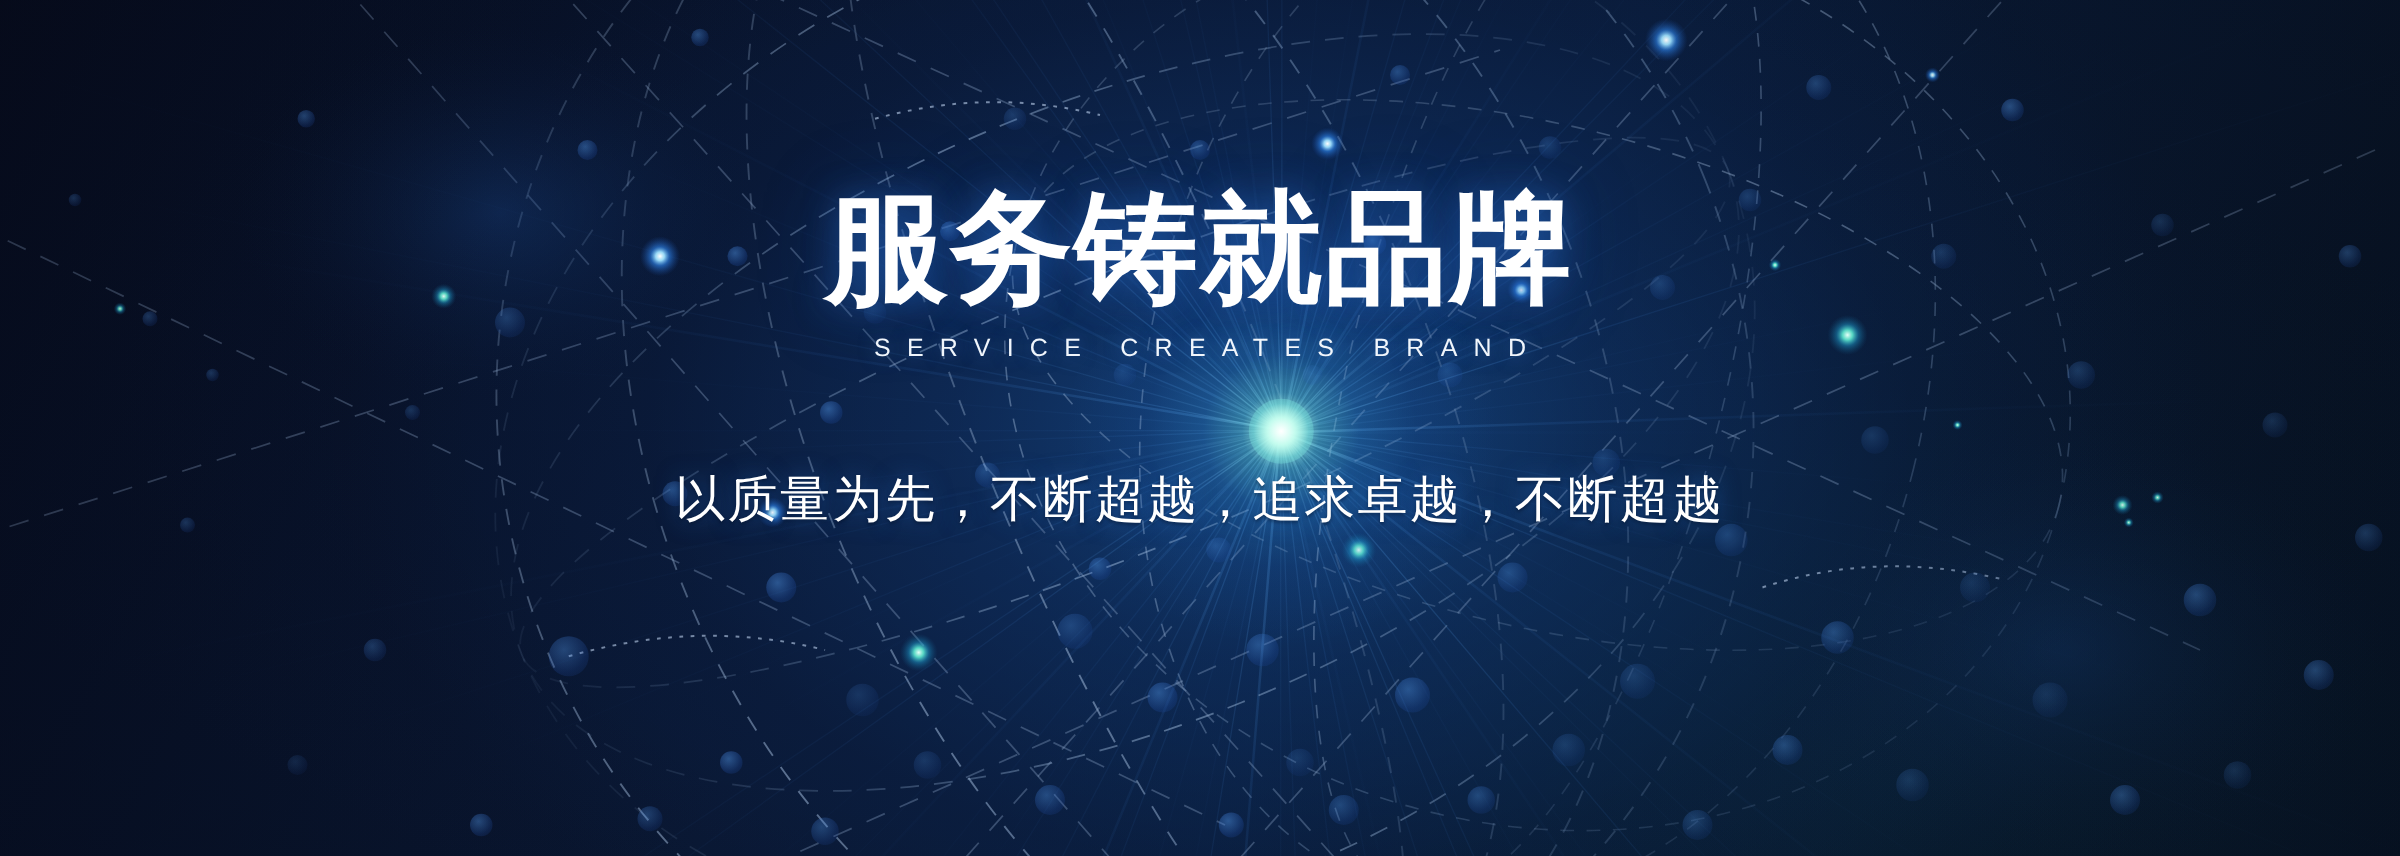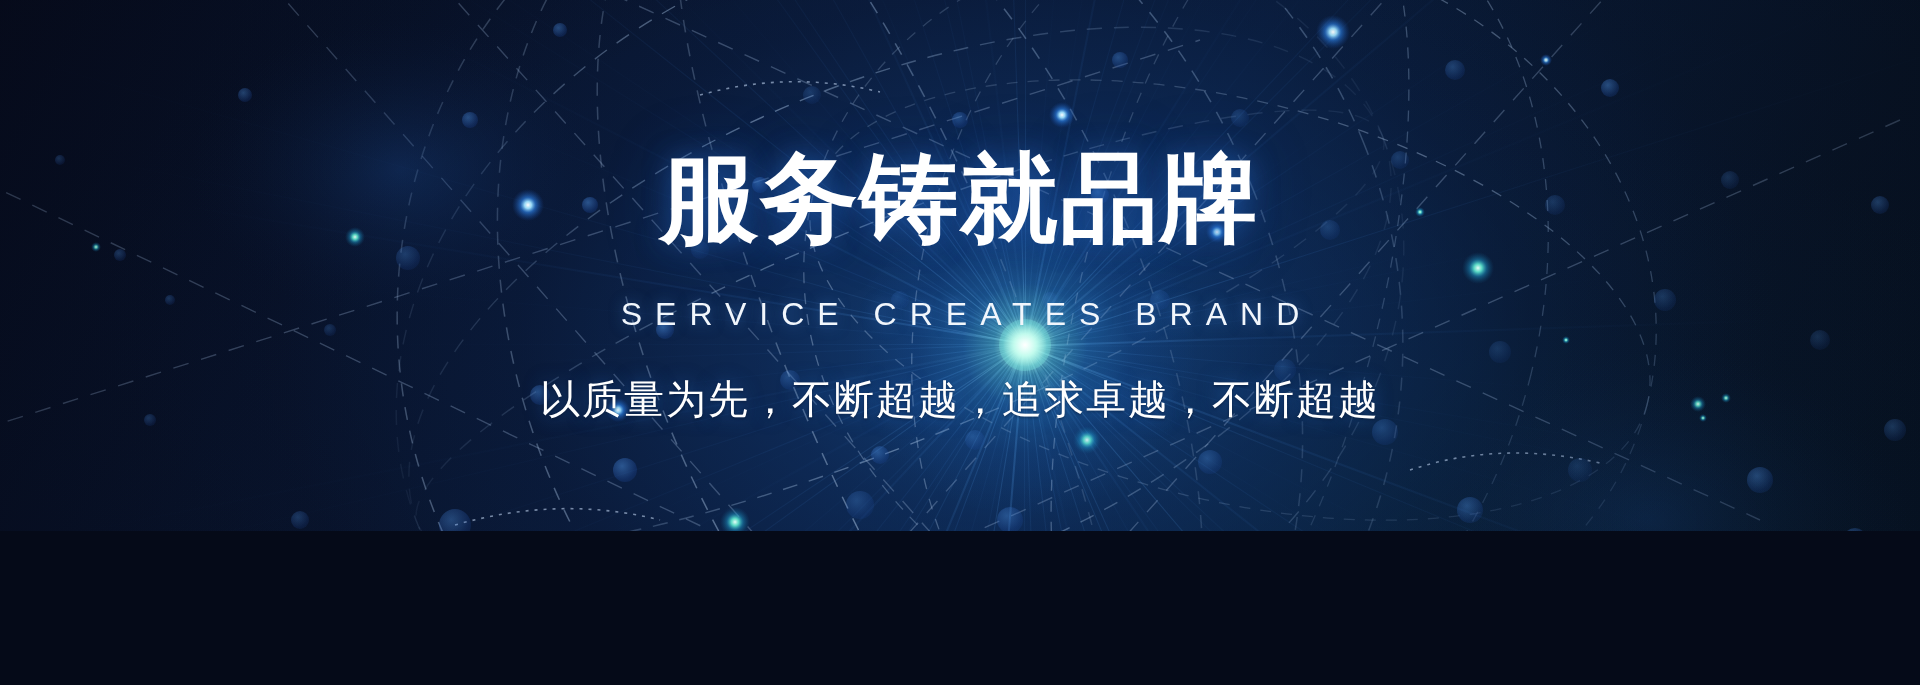--- a/index.html
+++ b/index.html
@@ -6,21 +6,21 @@
   html, body {
     width:1920px; height:685px;
     overflow:hidden;
     background:#050a18;
     font-family:"Liberation Sans", sans-serif;
   }
 
   .banner {
     position:relative;
     width:1920px;
-    height:531px;
+    height:685px;
     overflow:hidden;
     background:
       radial-gradient(ellipse 1100px 760px at 1025px 345px,
         rgba(26,92,168,0.60) 0%,
         rgba(18,62,126,0.42) 24%,
         rgba(11,38,86,0.24) 46%,
         rgba(8,22,54,0.06) 68%,
         rgba(6,14,36,0) 85%),
       radial-gradient(ellipse 900px 620px at 1500px 620px,
         rgba(11,46,64,0.45) 0%,
@@ -117,28 +117,27 @@
     letter-spacing:2px;
     line-height:1.04;
     text-shadow:0 0 26px rgba(40,110,200,0.55), 0 0 60px rgba(20,70,160,0.35);
     white-space:nowrap;
   }
 
   .subtitle {
     position:absolute;
     left:0; top:268px;
     width:1920px;
-    font-size:32px;
+    font-size:20px;
     font-weight:400;
     color:#f1f6fc;
     letter-spacing:13px;
     text-indent:13px;
     text-shadow:0 0 14px rgba(60,130,215,0.55);
     white-space:nowrap;
-    margin-top:28px;
   }
 
   .tagline {
     position:absolute;
     left:0; top:372px;
     width:1920px;
     font-size:40px;
     font-weight:400;
     color:#ffffff;
     letter-spacing:2px;

